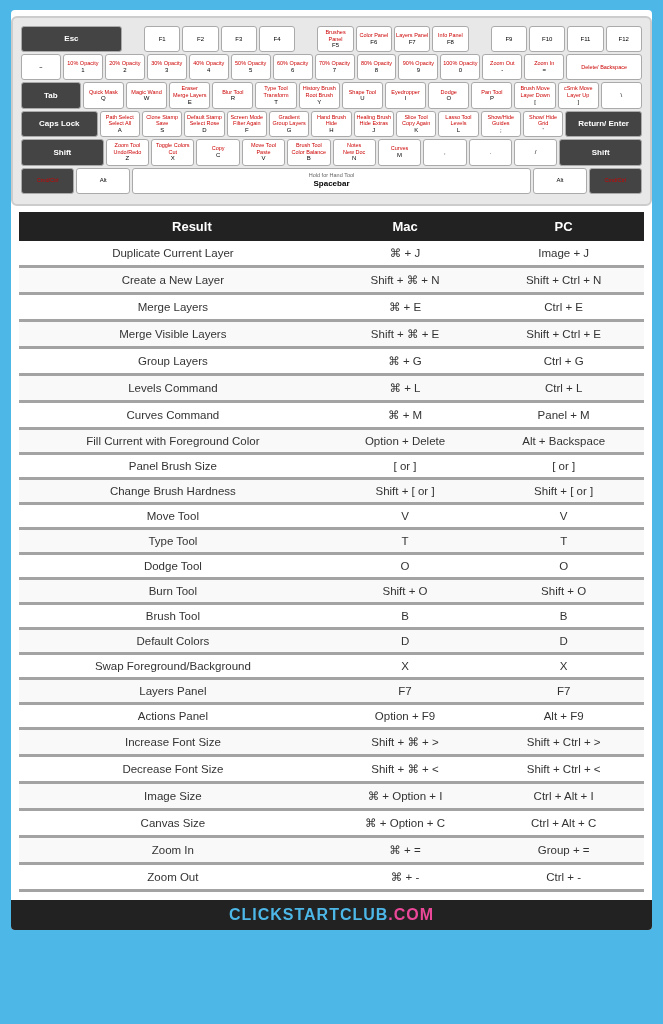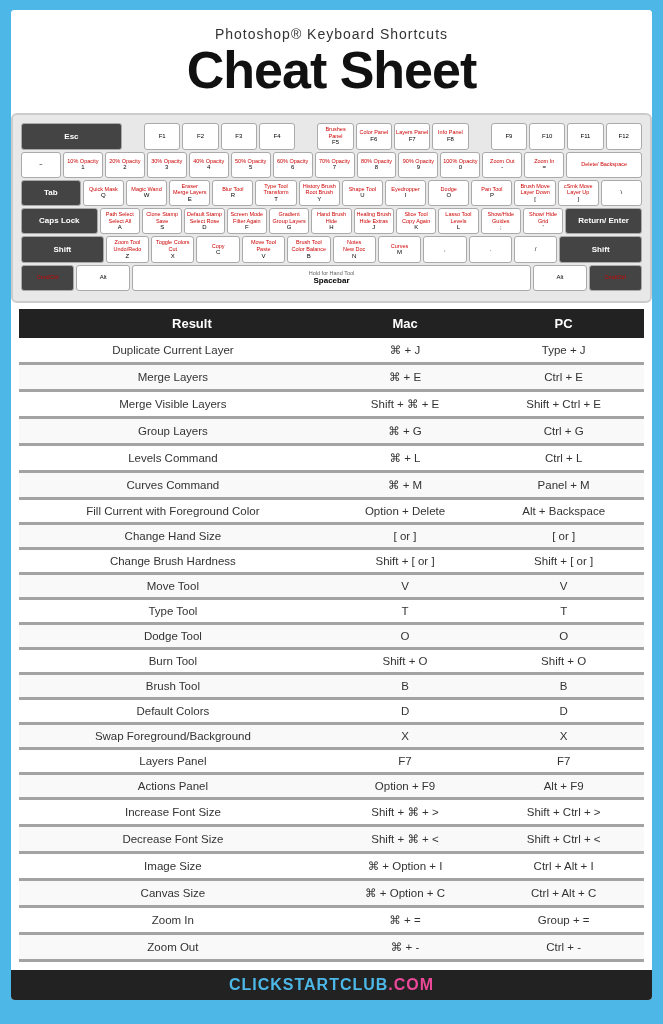--- a/index.html
+++ b/index.html
@@ -135,24 +135,20 @@
     .kb-spacebar {
       flex: 8;
       min-height: 24px;
     }
   </style>
 </head>
 <body>
 
 <div class="main-container">
 
-  <div class="header-section">
-    <div class="subtitle">Photoshop® Keyboard Shortcuts</div>
-    <div class="title">Cheat Sheet</div>
-  </div>
 
   <div class="keyboard-visual">
 
     <div class="kb-row">
       <div class="kb-key wide-3 dark">
           <span class="big">Esc</span>
         </div>
       <div class="kb-key wide-half" style="background:transparent;border:none;"></div>
       <div class="kb-key">
           <span>F1</span>
@@ -454,21 +450,26 @@
         <tr>
           <th>Result</th>
           <th>Mac</th>
           <th>PC</th>
         </tr>
       </thead>
       <tbody id="shortcuts-tbody">
       <tr>
             <td>Duplicate Current Layer</td>
             <td>⌘ + J</td>
-            <td>Type + J</td>
+            <td>Image + J</td>
+          </tr>
+          <tr>
+            <td>Create a New Layer</td>
+            <td>Shift + ⌘ + N</td>
+            <td>Shift + Ctrl + N</td>
           </tr>
           <tr>
             <td>Merge Layers</td>
             <td>⌘ + E</td>
             <td>Ctrl + E</td>
           </tr>
           <tr>
             <td>Merge Visible Layers</td>
             <td>Shift + ⌘ + E</td>
             <td>Shift + Ctrl + E</td>
@@ -487,21 +488,21 @@
             <td>Curves Command</td>
             <td>⌘ + M</td>
             <td>Panel + M</td>
           </tr>
           <tr>
             <td>Fill Current with Foreground Color</td>
             <td>Option + Delete</td>
             <td>Alt + Backspace</td>
           </tr>
           <tr>
-            <td>Change Hand Size</td>
+            <td>Panel Brush Size</td>
             <td>[ or ]</td>
             <td>[ or ]</td>
           </tr>
           <tr>
             <td>Change Brush Hardness</td>
             <td>Shift + [ or ]</td>
             <td>Shift + [ or ]</td>
           </tr>
           <tr>
             <td>Move Tool</td>

